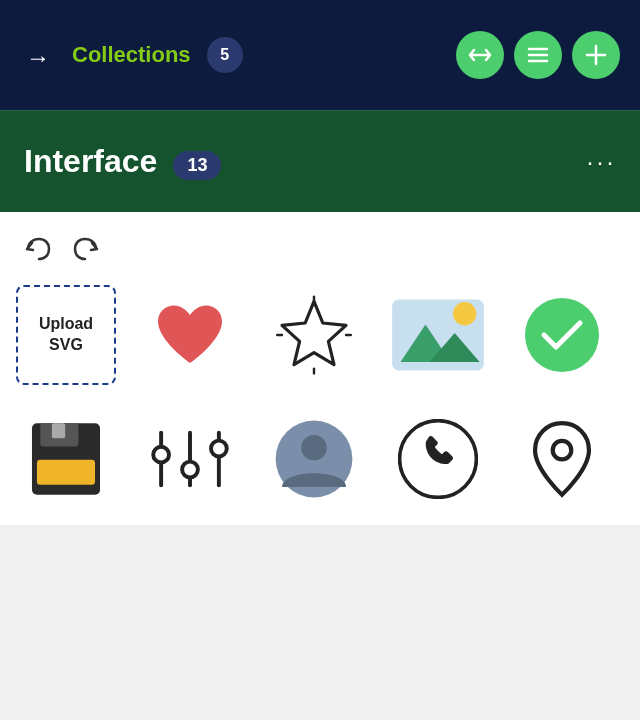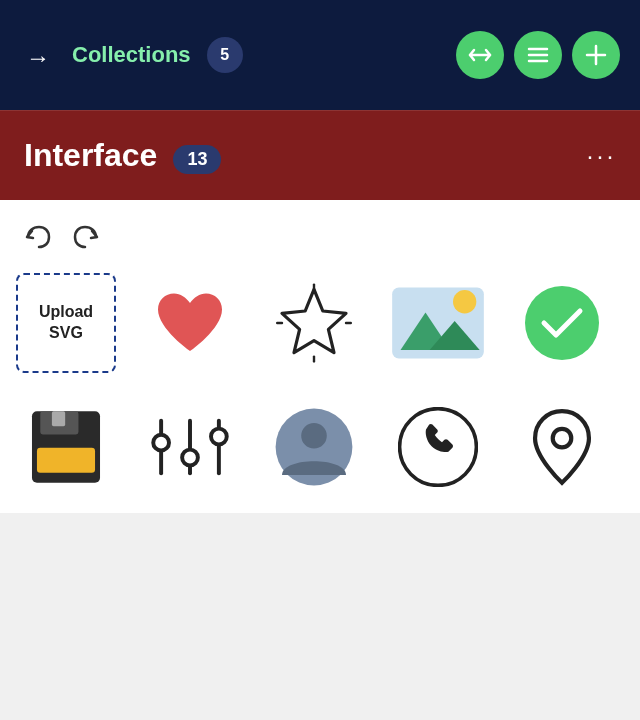--- a/index.html
+++ b/index.html
@@ -15,21 +15,21 @@
       gap: 16px;
     }
     .back-arrow {
       color: white;
       font-size: 24px;
       cursor: pointer;
       width: 36px;
       text-align: center;
     }
     .collections-label {
-      color: #86efac;
+      color: #84cc16;
       font-size: 22px;
       font-weight: 700;
     }
     .count-badge {
       background: #2a3a6e;
       color: white;
       border-radius: 50%;
       width: 36px;
       height: 36px;
       display: flex;
@@ -52,22 +52,22 @@
       align-items: center;
       justify-content: center;
       cursor: pointer;
       color: white;
       font-size: 20px;
       border: none;
     }
 
     
     .sub-header {
-      background: #7f1d1d;
-      height: 90px;
+      background: #14532d;
+      height: 102px;
       display: flex;
       align-items: center;
       padding: 0 24px;
       border-top: 1px solid rgba(255,255,255,0.1);
     }
     .interface-label {
       color: white;
       font-size: 32px;
       font-weight: 800;
       margin-right: 16px;

